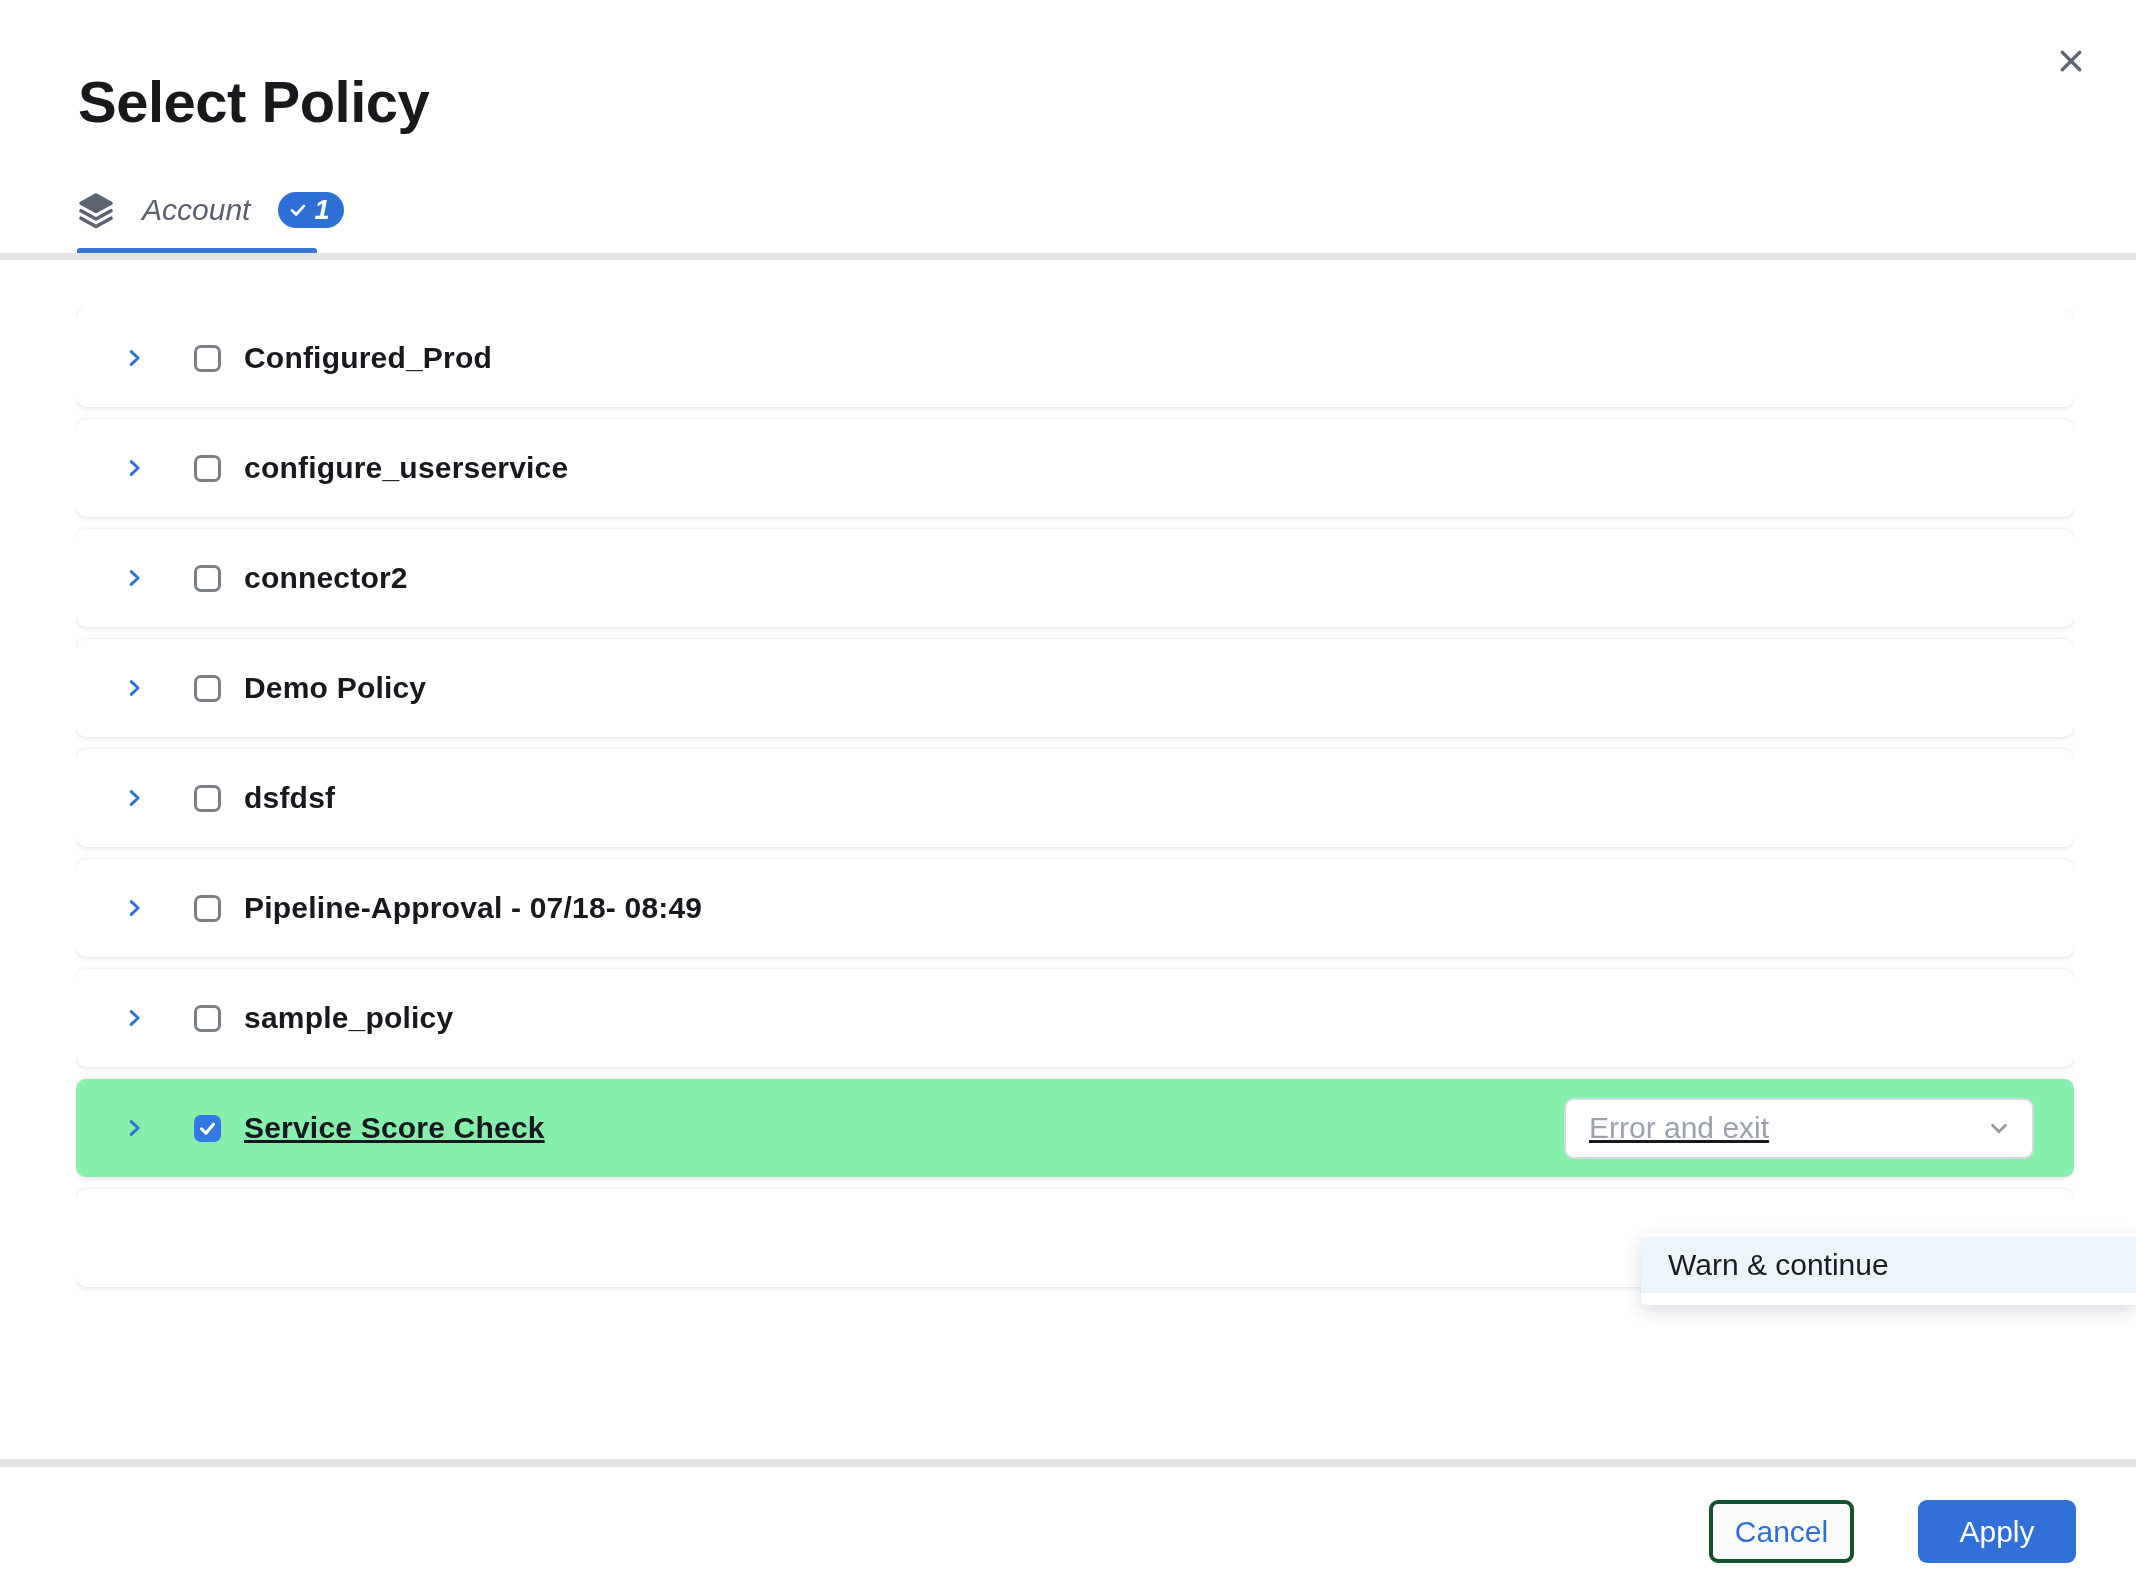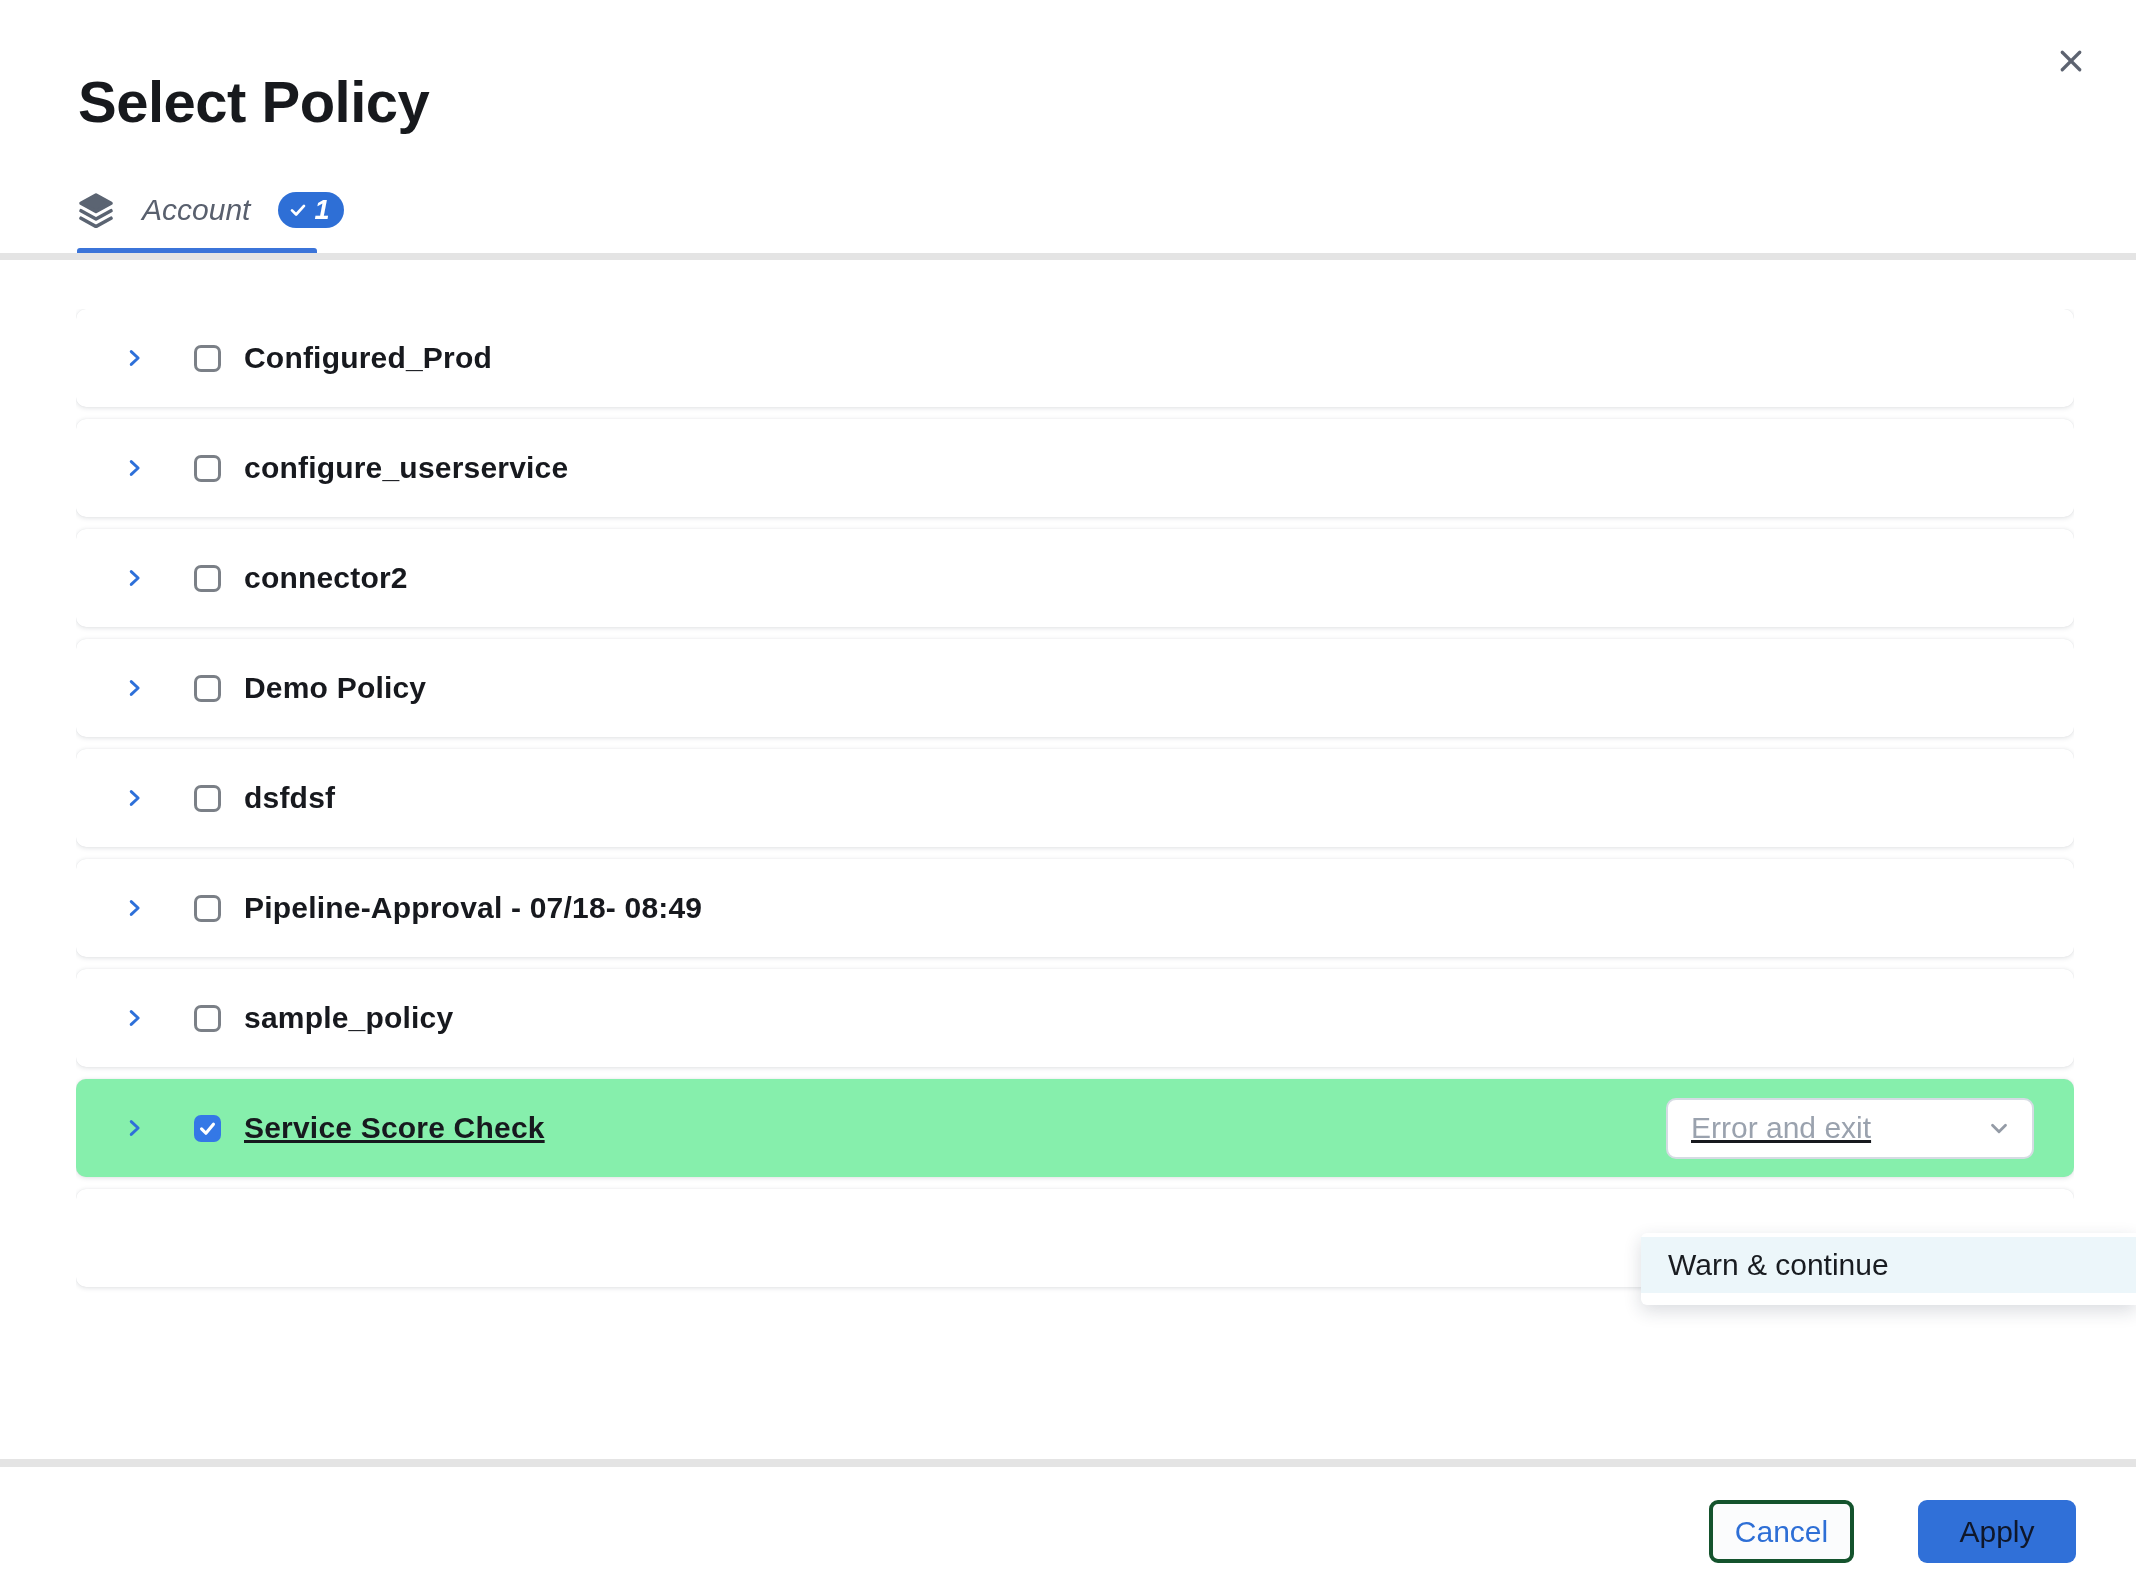--- a/index.html
+++ b/index.html
@@ -41,21 +41,21 @@
   .checkbox{
     width:27px;height:27px;border:3px solid #7b8087;border-radius:7px;margin-left:48px;
     background:#ffffff;box-sizing:border-box;flex:0 0 auto;cursor:pointer;
   }
   .checkbox.checked{
     background:#3478e6;border-color:#3478e6;display:flex;align-items:center;justify-content:center;
   }
   .policy-name{margin-left:23px;font-size:30px;font-weight:700;color:#17191e;letter-spacing:0.2px;}
   
   .action-select{
-    margin-left:auto;margin-right:40px;width:368px;height:61px;background:#ffffff;
+    margin-left:auto;margin-right:40px;width:470px;height:61px;background:#ffffff;
     border:2px solid #d5dbe3;border-radius:10px;display:flex;align-items:center;
     padding:0 20px 0 23px;box-sizing:border-box;cursor:pointer;
   }
   .action-select-value{font-size:30px;color:#9aa2ae;}
   .action-select .dd-chev{margin-left:auto;display:flex;align-items:center;}
   
   .dropdown-panel{
     position:absolute;left:1641px;top:1233px;width:495px;height:72px;background:#ffffff;
     border-radius:6px 0 0 6px;box-shadow:0 6px 18px rgba(25,39,60,0.16);
     padding-top:4px;box-sizing:border-box;z-index:6;
@@ -65,21 +65,21 @@
     padding-left:27px;font-size:30px;color:#191c21;cursor:pointer;
   }
   
   .footer-divider{position:absolute;left:0;top:1459px;width:2136px;height:8px;background:#e4e4e4;}
   .btn{
     position:absolute;top:1500px;height:63px;border-radius:9px;font-size:30px;font-weight:500;
     display:flex;align-items:center;justify-content:center;box-sizing:border-box;cursor:pointer;
     font-family:"Liberation Sans", sans-serif;
   }
   .btn-cancel{left:1709px;width:145px;background:#fbfcfd;border:4px solid #14532d;color:#2e6fd6;}
-  .btn-apply{left:1918px;width:158px;background:#3070d8;border:none;color:#0f172a;}
+  .btn-apply{left:1918px;width:158px;background:#3070d8;border:none;color:#ffffff;}
 </style>
 </head>
 <body>
 
 <div class="modal-title">Select Policy</div>
 
 <button class="close-btn">
   <span style="display:flex;">
     <svg width="30" height="30" viewBox="0 0 24 24" fill="none" stroke="#5d6370" stroke-width="2.6" stroke-linecap="round">
       <line x1="5" y1="5" x2="19" y2="19"></line>

